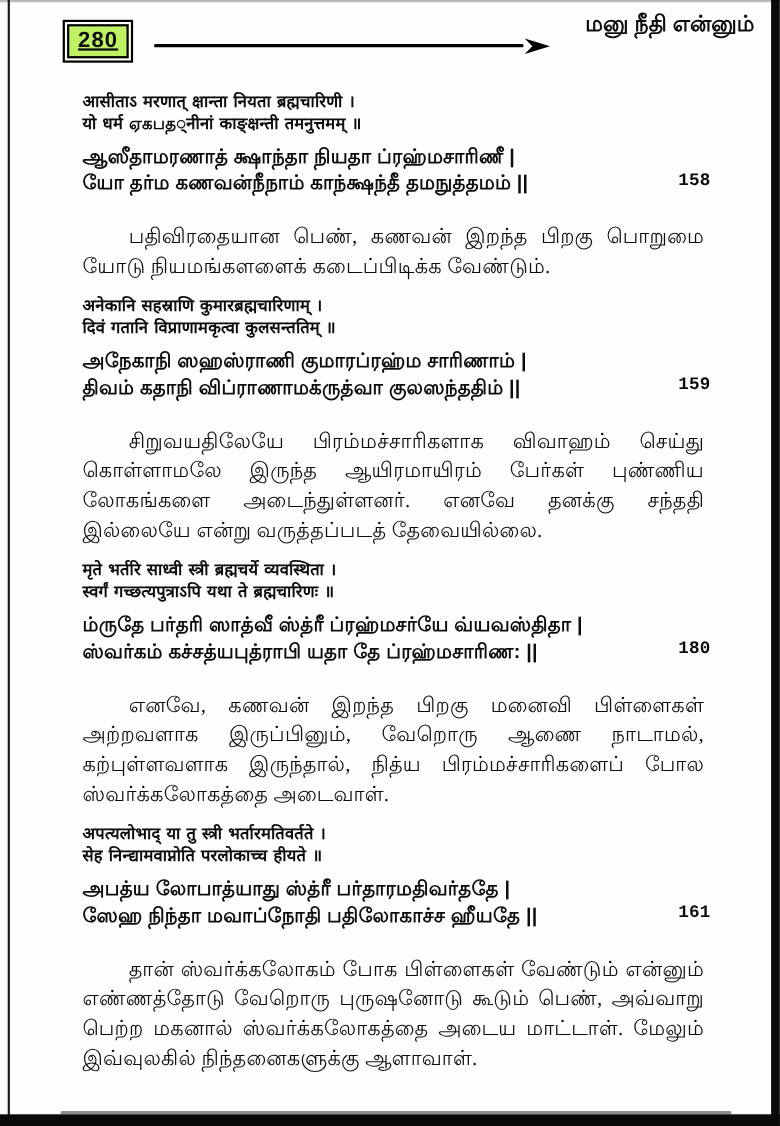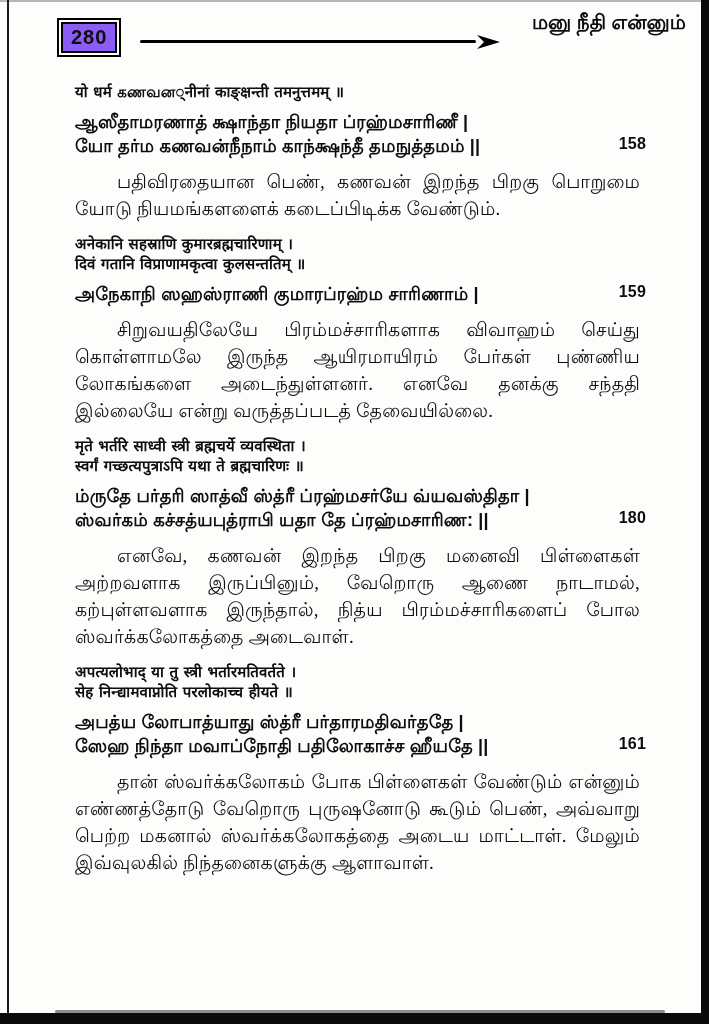--- a/index.html
+++ b/index.html
@@ -13,23 +13,23 @@
   .b-left{position:absolute;top:0;left:7px;width:2px;height:1024px;background:#1a1a1a;}
   .b-right{position:absolute;top:0;right:0;width:8px;height:1024px;background:#0a0a0a;}
   .b-bottom{position:absolute;bottom:0;left:0;width:709px;height:11px;background:#0a0a0a;}
   .b-smudge{position:absolute;bottom:11px;left:55px;width:610px;height:3px;background:#8d8d8d;border-radius:2px;}
 
   
   header{position:absolute;top:0;left:0;width:709px;height:80px;}
   .pagenum-box{
     position:absolute;left:61px;top:22px;
     border:2px solid #000;outline:2px solid #000;outline-offset:2px;
-    padding:1px 8px 2px;background:#8b5cf6;
+    padding:1px 8px 2px;background:#bef264;
     font-family:"Liberation Sans","DejaVu Sans",sans-serif;
-    font-weight:700;font-size:20px;letter-spacing:1px;line-height:24px;
+    font-weight:700;font-size:20px;letter-spacing:1px;line-height:24px;text-decoration:underline;
   }
   .rule{position:absolute;left:140px;top:40px;width:336px;height:3px;background:#000;border-radius:2px;}
   .arrowhead{position:absolute;left:477px;top:34px;}
   .header-title{
     position:absolute;left:518px;top:12px;
     font-family:"Liberation Sans","DejaVu Sans",sans-serif;
     font-weight:700;font-size:20px;line-height:21px;white-space:nowrap;
   }
   .header-title .t1{margin-left:14px;}
 
@@ -40,25 +40,25 @@
     font-family:"DejaVu Sans","Liberation Sans",sans-serif;
     font-weight:700;font-size:15px;line-height:20px;letter-spacing:.2px;
   }
   .tamil-verse{
     position:relative;margin-top:8px;
     font-family:"Liberation Sans","DejaVu Sans",sans-serif;
     font-weight:700;font-size:18px;line-height:24px;letter-spacing:.2px;
   }
   .vnum{
     position:absolute;right:-6px;bottom:2px;
-    font-family:Liberation Sans, sans-serif;
+    font-family:Liberation Mono, monospace;
     font-weight:700;font-size:16px;
   }
   .prose{
-    margin:10px 0 0 0;
+    margin:24px 0 0 0;
     font-size:19px;line-height:27px;text-align:justify;text-indent:42px;
     letter-spacing:.2px;
   }
   .prose + .prose{margin-top:0;}
 </style>
 </head>
 <body>
 
 <div class="b-top"></div>
 <div class="b-left"></div>
@@ -76,37 +76,39 @@
   </svg>
   <div class="header-title">
     <div class="t1">மனு நீதி என்னும்</div>
   </div>
 </header>
 
 <main>
 
   <section class="verse-group">
     <div class="sanskrit">
-      <div>यो धर्म கணவன्नीनां काङ्क्षन्ती तमनुत्तमम् ॥</div>
+      <div>आसीताऽ मरणात् क्षान्ता नियता ब्रह्मचारिणी ।</div>
+      <div>यो धर्म ஏகபத्नीनां काङ्क्षन्ती तमनुत्तमम् ॥</div>
     </div>
     <div class="tamil-verse">
       <div>ஆஸீதாமரணாத் க்ஷாந்தா நியதா ப்ரஹ்மசாரிணீ |</div>
       <div>யோ தர்ம கணவன்நீநாம் காந்க்ஷந்தீ தமநுத்தமம் ||</div>
       <span class="vnum">158</span>
     </div>
     <p class="prose">பதிவிரதையான பெண், கணவன் இறந்த பிறகு பொறுமை யோடு நியமங்களளைக் கடைப்பிடிக்க வேண்டும்.</p>
   </section>
 
   <section class="verse-group">
     <div class="sanskrit">
       <div>अनेकानि सहस्राणि कुमारब्रह्मचारिणाम् ।</div>
       <div>दिवं गतानि विप्राणामकृत्वा कुलसन्ततिम् ॥</div>
     </div>
     <div class="tamil-verse">
       <div>அநேகாநி ஸஹஸ்ராணி குமாரப்ரஹ்ம சாரிணாம் |</div>
+      <div>திவம் கதாநி விப்ராணாமக்ருத்வா குலஸந்ததிம் ||</div>
       <span class="vnum">159</span>
     </div>
     <p class="prose">சிறுவயதிலேயே பிரம்மச்சாரிகளாக விவாஹம் செய்து கொள்ளாமலே இருந்த ஆயிரமாயிரம் பேர்கள் புண்ணிய லோகங்களை அடைந்துள்ளனர். எனவே தனக்கு சந்ததி இல்லையே என்று வருத்தப்படத் தேவையில்லை.</p>
   </section>
 
   <section class="verse-group">
     <div class="sanskrit">
       <div>मृते भर्तरि साध्वी स्त्री ब्रह्मचर्ये व्यवस्थिता ।</div>
       <div>स्वर्गं गच्छत्यपुत्राऽपि यथा ते ब्रह्मचारिणः ॥</div>
     </div>

